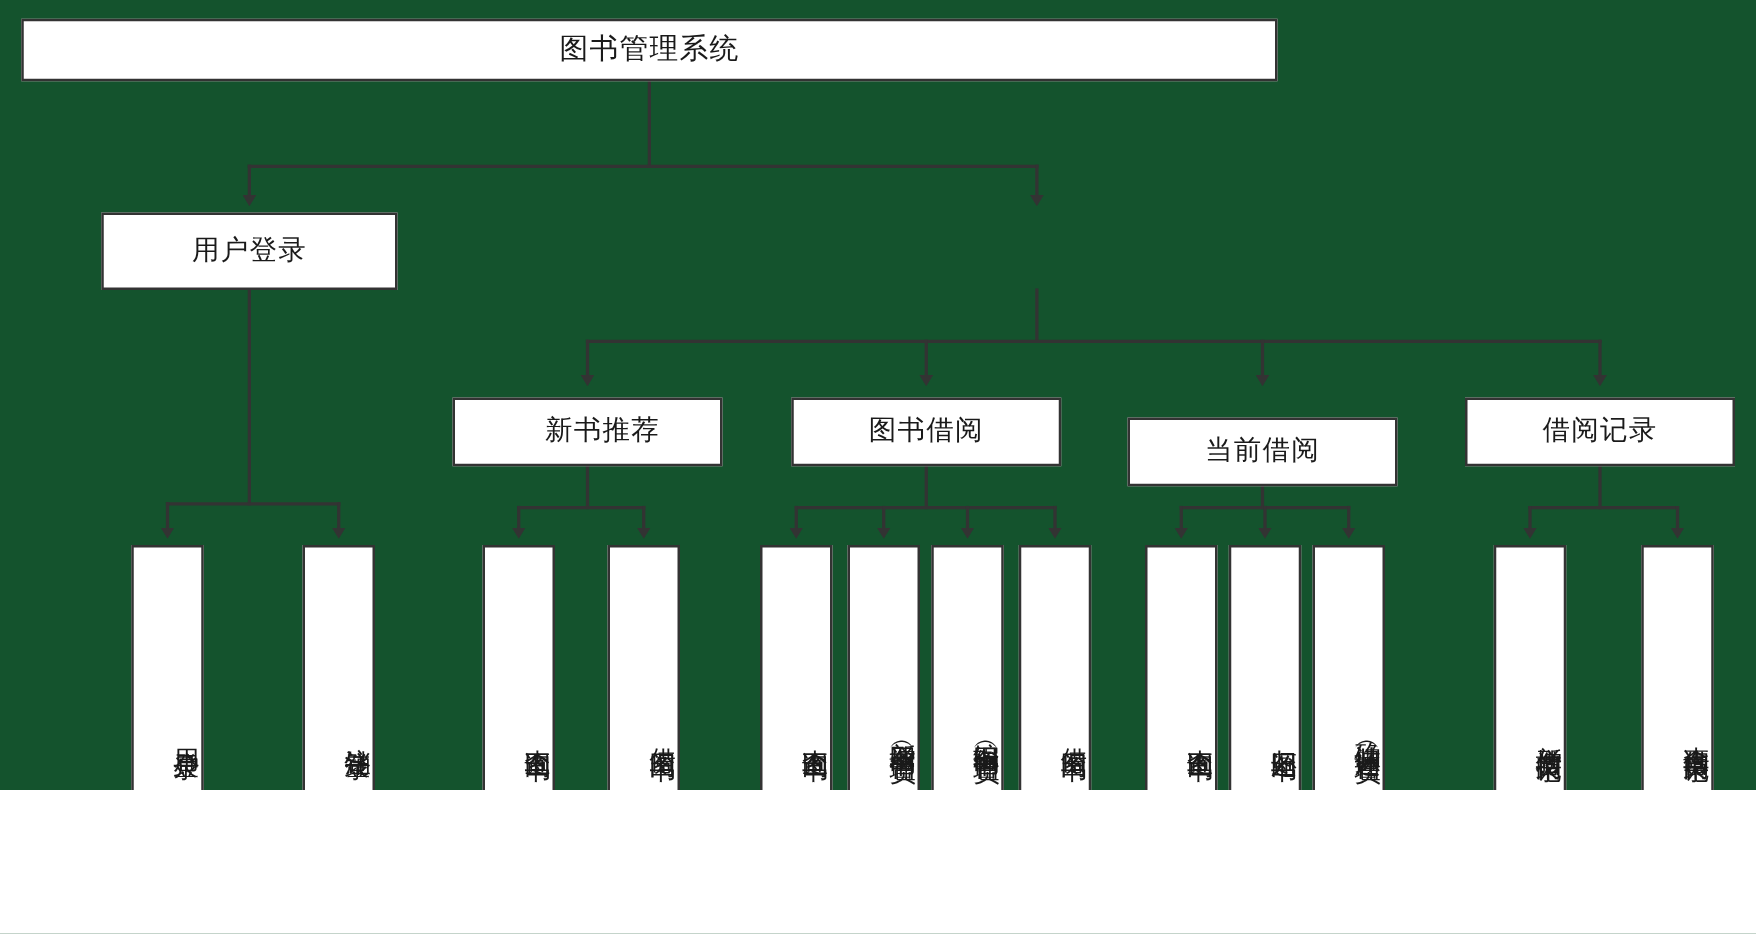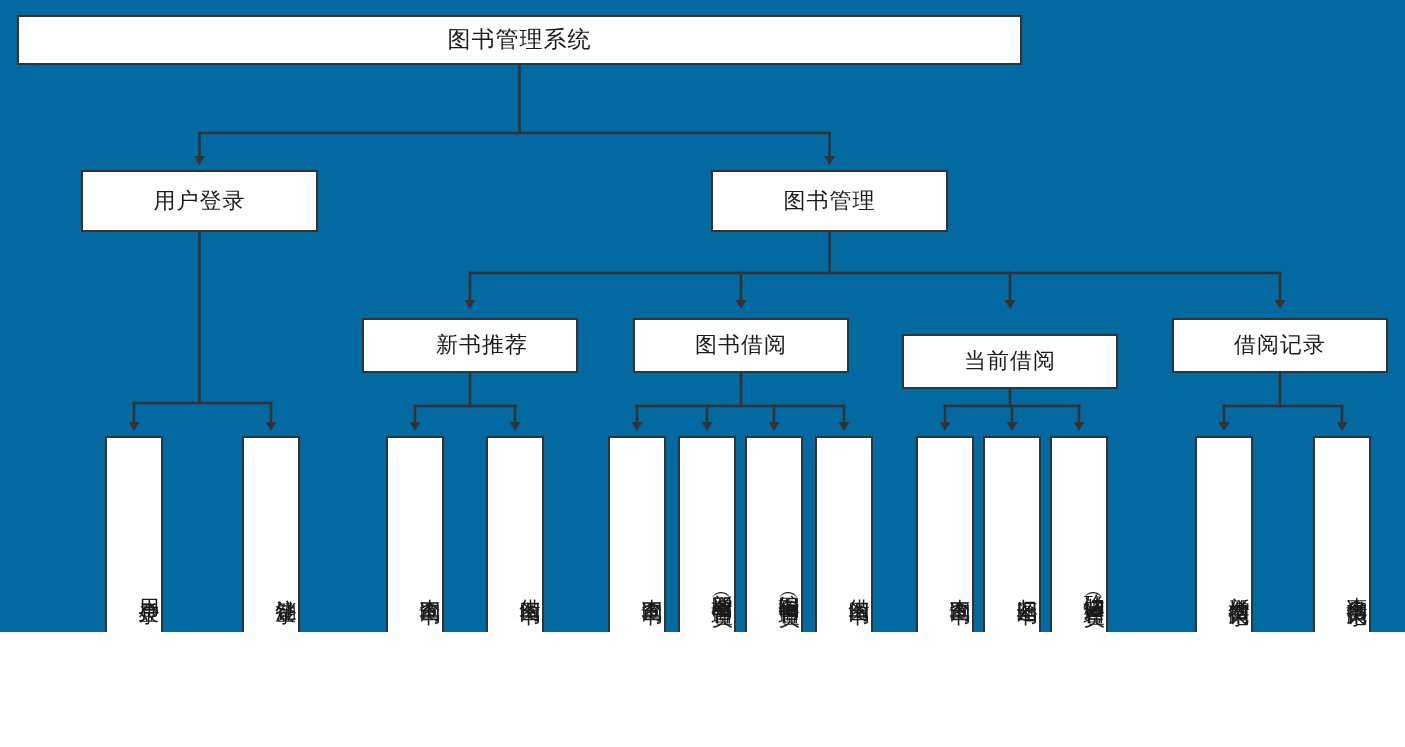--- a/index.html
+++ b/index.html
@@ -8,21 +8,21 @@
     padding: 0;
     background: #ffffff;
   }
   body {
     font-family: "DejaVu Sans", "Liberation Sans", sans-serif;
   }
   #canvas {
     position: relative;
     width: 1405px;
     height: 632px;
-    background: #0369a1;
+    background: #14532d;
     overflow: hidden;
   }
   #edges {
     position: absolute;
     left: 0;
     top: 0;
     width: 1405px;
     height: 747px;
     pointer-events: none;
   }
@@ -130,23 +130,20 @@
     </g>
   </svg>
 
   <div class="node h root" style="left:17px; top:15px; width:1005px; height:50px;">
     <span>图书管理系统</span>
   </div>
 
   <div class="node h" style="left:81px; top:170px; width:237px; height:62px;">
     <span>用户登录</span>
   </div>
-  <div class="node h" style="left:711px; top:170px; width:237px; height:62px;">
-    <span>图书管理</span>
-  </div>
 
   <div class="node h" style="left:362px; top:318px; width:216px; height:55px;padding-left:24px;">
     <span>新书推荐</span>
   </div>
   <div class="node h" style="left:633px; top:318px; width:216px; height:55px;">
     <span>图书借阅</span>
   </div>
   <div class="node h" style="left:902px; top:334px; width:216px; height:55px;">
     <span>当前借阅</span>
   </div>

